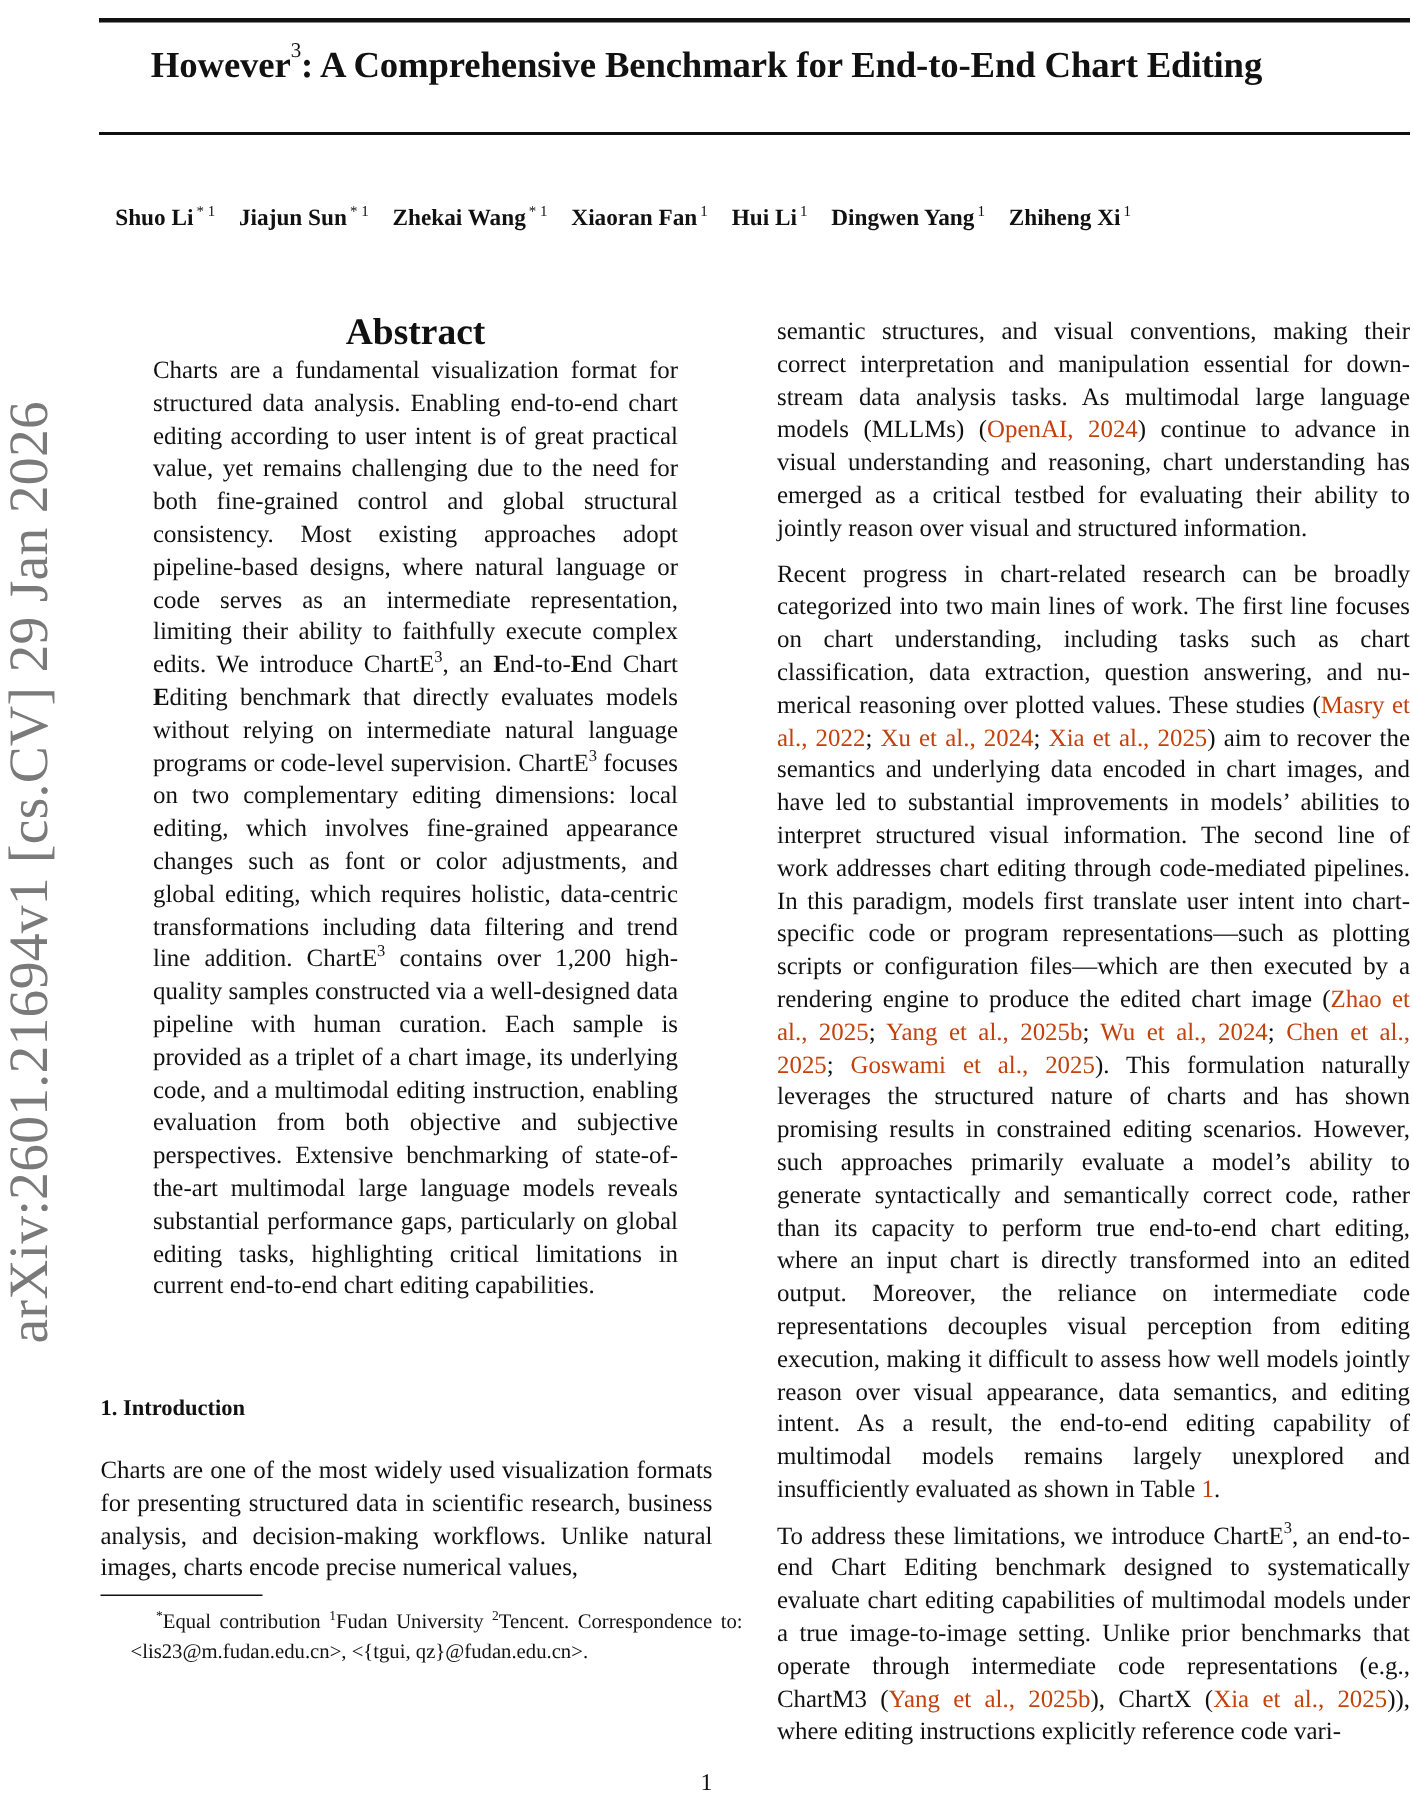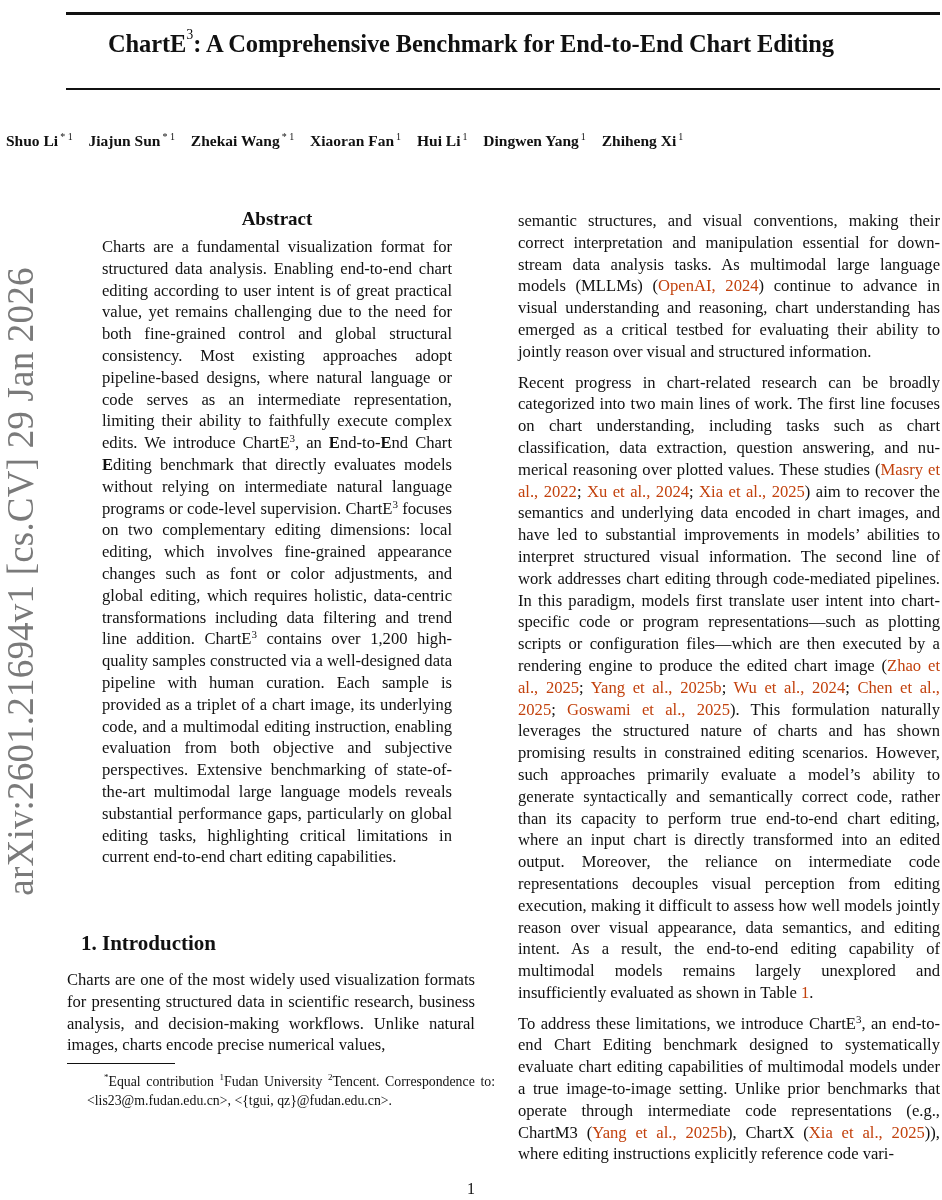--- a/index.html
+++ b/index.html
@@ -3,47 +3,47 @@
 <meta charset="utf-8">
 <style>
   html, body { margin:0; padding:0; background:#ffffff; }
   body { width:942px; height:1200px; position:relative; overflow:hidden;
          font-family:"Liberation Serif","DejaVu Serif",serif; color:#111; }
   .title { position:absolute; left:0; width:942px; top:30px; text-align:center;
            font-size:24.5px; font-weight:bold; letter-spacing:-0.1px; }
   .title sup { font-size:14px; font-weight:normal; vertical-align:top; position:relative; top:-3px; }
   .rule-top { position:absolute; left:66px; width:874px; top:12px; height:3px; background:#111; }
   .rule-mid { position:absolute; left:66px; width:874px; top:88px; height:2px; background:#111; }
-  .authors { position:absolute; left:0; width:760px; top:127px; text-align:left;
-             font-size:15.5px; font-weight:bold; line-height:19px; }
+  .authors { position:absolute; left:0; width:760px; top:127px; text-align:right;
+             font-size:15.5px; font-weight:bold; line-height:29px; }
   .authors .au { margin:0 6px; white-space:nowrap; }
   .authors sup { font-weight:normal; font-size:10px; margin-left:2px; }
   .arxiv { position:absolute; left:-305px; top:560px; width:650px; text-align:center;
            transform:rotate(-90deg); color:#7a7a7a; font-size:37px; letter-spacing:0.2px; white-space:nowrap; }
   .col { position:absolute; font-size:16.6px; line-height:21.8px; text-align:justify; }
   .col p { margin:0; }
   .left-abs { left:102px; width:350px; top:236px; hyphens:manual; }
   .abs-title { position:absolute; left:102px; width:350px; top:208px; text-align:center;
-               font-weight:bold; font-size:19px; }
-  .sec-title { position:absolute; left:81px; top:931px; font-weight:bold; font-size:21px; }
+               font-weight:bold; font-size:25px; }
+  .sec-title { position:absolute; left:67px; top:931px; font-weight:bold; font-size:15px; }
   .left-intro { left:67px; width:408px; top:969px; }
   .fn-rule { position:absolute; left:67px; top:1063px; width:108px; height:1px; background:#111; }
   .footnote { position:absolute; left:67px; width:408px; top:1068px; font-size:13.8px; line-height:19px; text-align:justify;margin-left:20px; }
   .footnote sup { font-size:9px; }
   .right-col { left:518px; width:422px; top:210px; }
   .right-col p + p { margin-top:9px; }
   .cite { color:#c2410c; }
   sup.e3 { font-size:11px; vertical-align:top; position:relative; top:-4px; }
   .pagenum { position:absolute; left:0; width:942px; top:1180px; text-align:center; font-size:16px; }
 </style>
 </head>
 <body>
 
 <div class="rule-top"></div>
-<div class="title"><span>ChartE</span><sup>3</sup><span>: A Comprehensive Benchmark for End-to-End Chart Editing</span></div>
+<div class="title"><span>However</span><sup>3</sup><span>: A Comprehensive Benchmark for End-to-End Chart Editing</span></div>
 <div class="rule-mid"></div>
 
 <div class="authors">
   <div>
     <span class="au"><span>Shuo Li</span><sup>* 1</sup></span>
     <span class="au"><span>Jiajun Sun</span><sup>* 1</sup></span>
     <span class="au"><span>Zhekai Wang</span><sup>* 1</sup></span>
     <span class="au"><span>Xiaoran Fan</span><sup>1</sup></span>
     <span class="au"><span>Hui Li</span><sup>1</sup></span>
     <span class="au"><span>Dingwen Yang</span><sup>1</sup></span>

